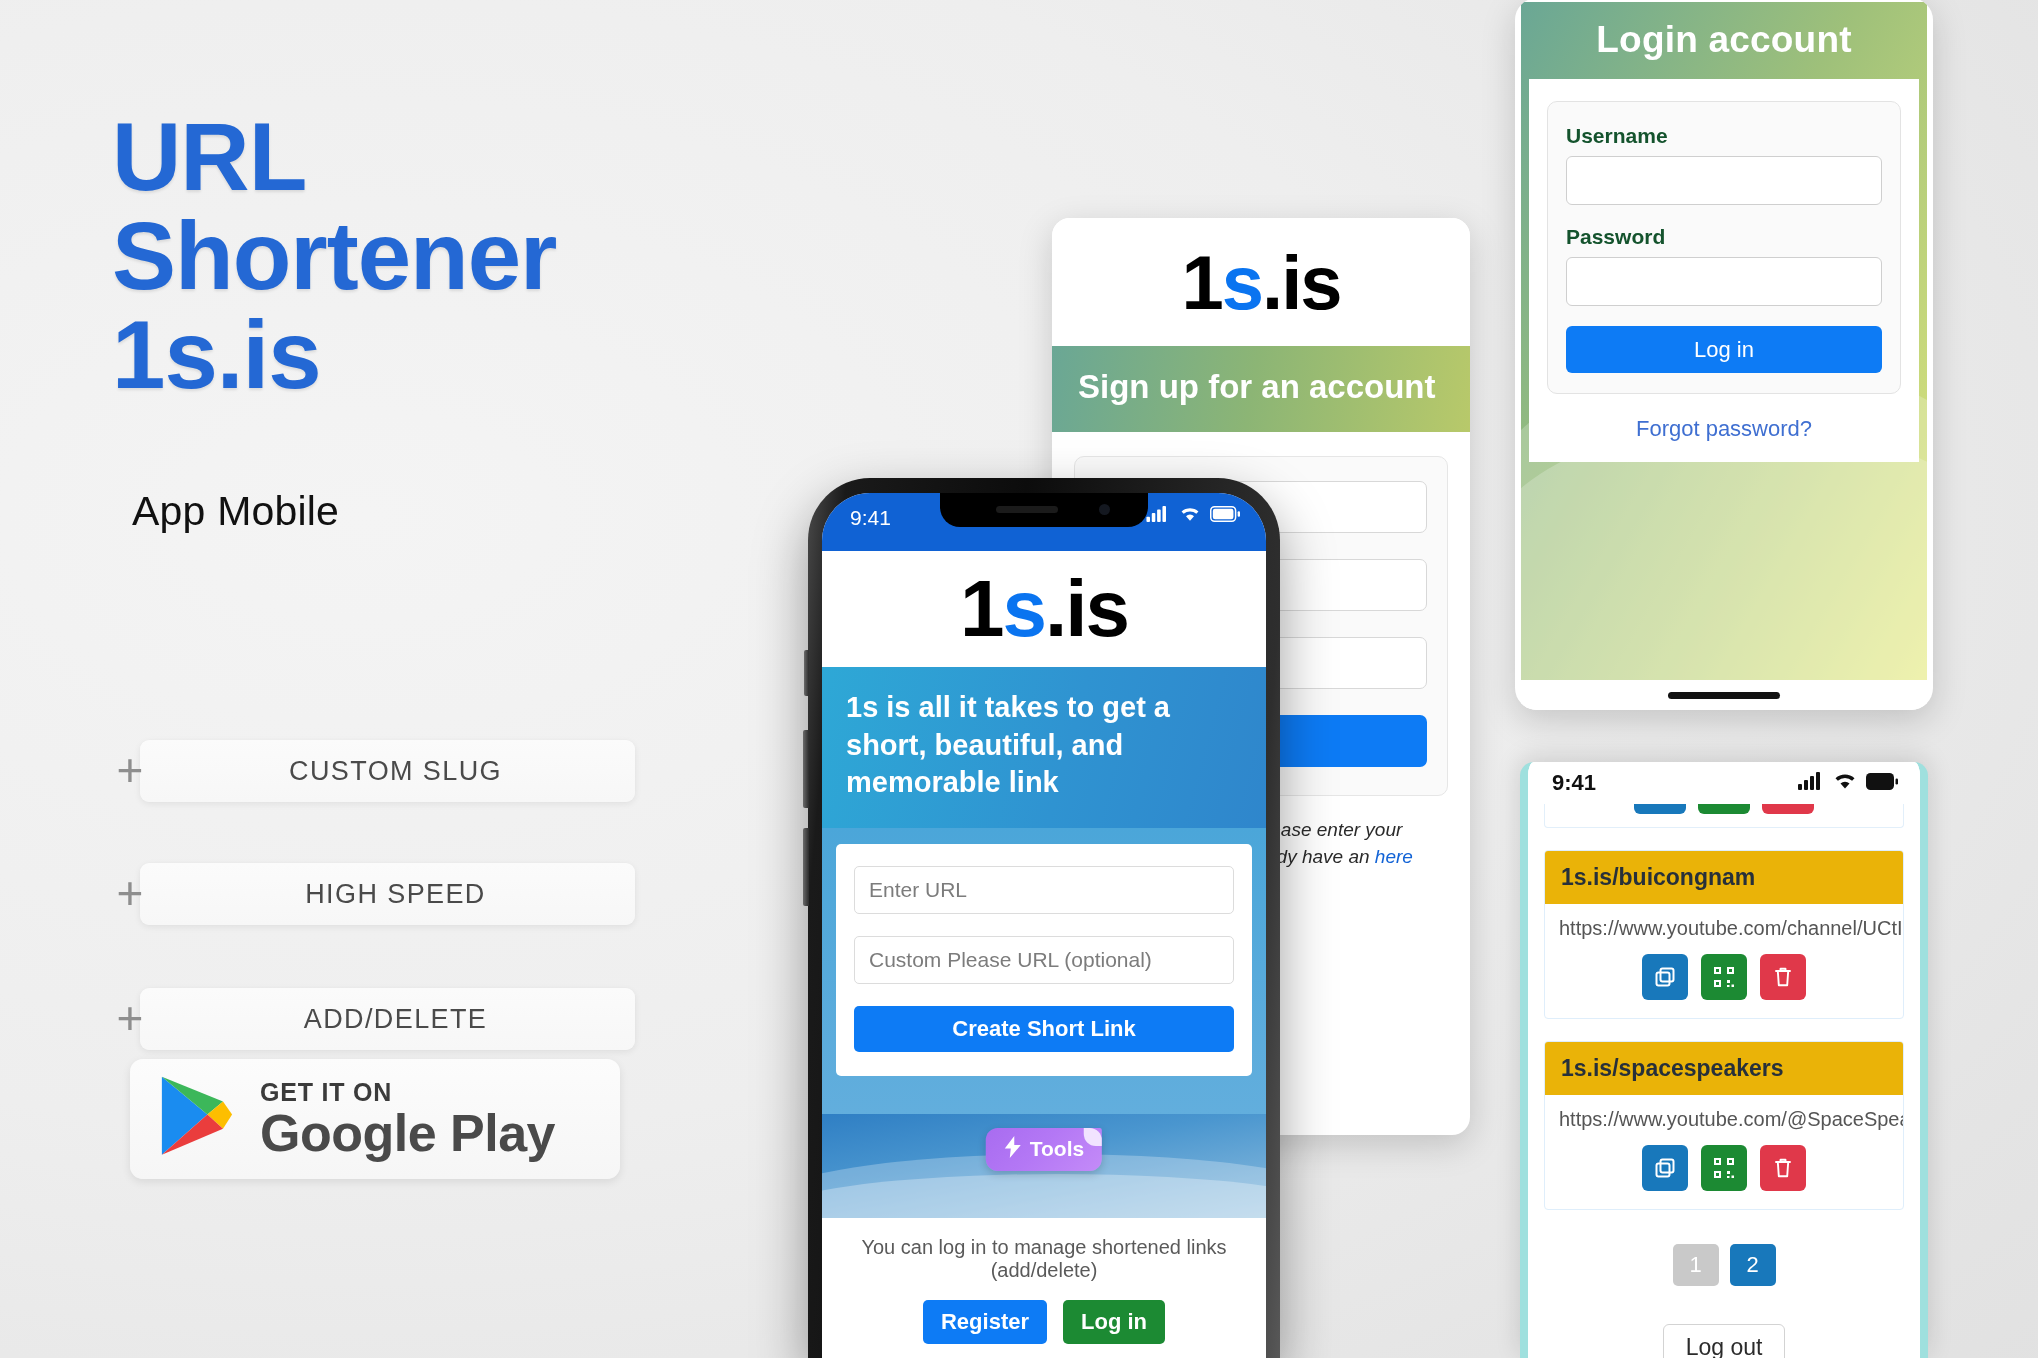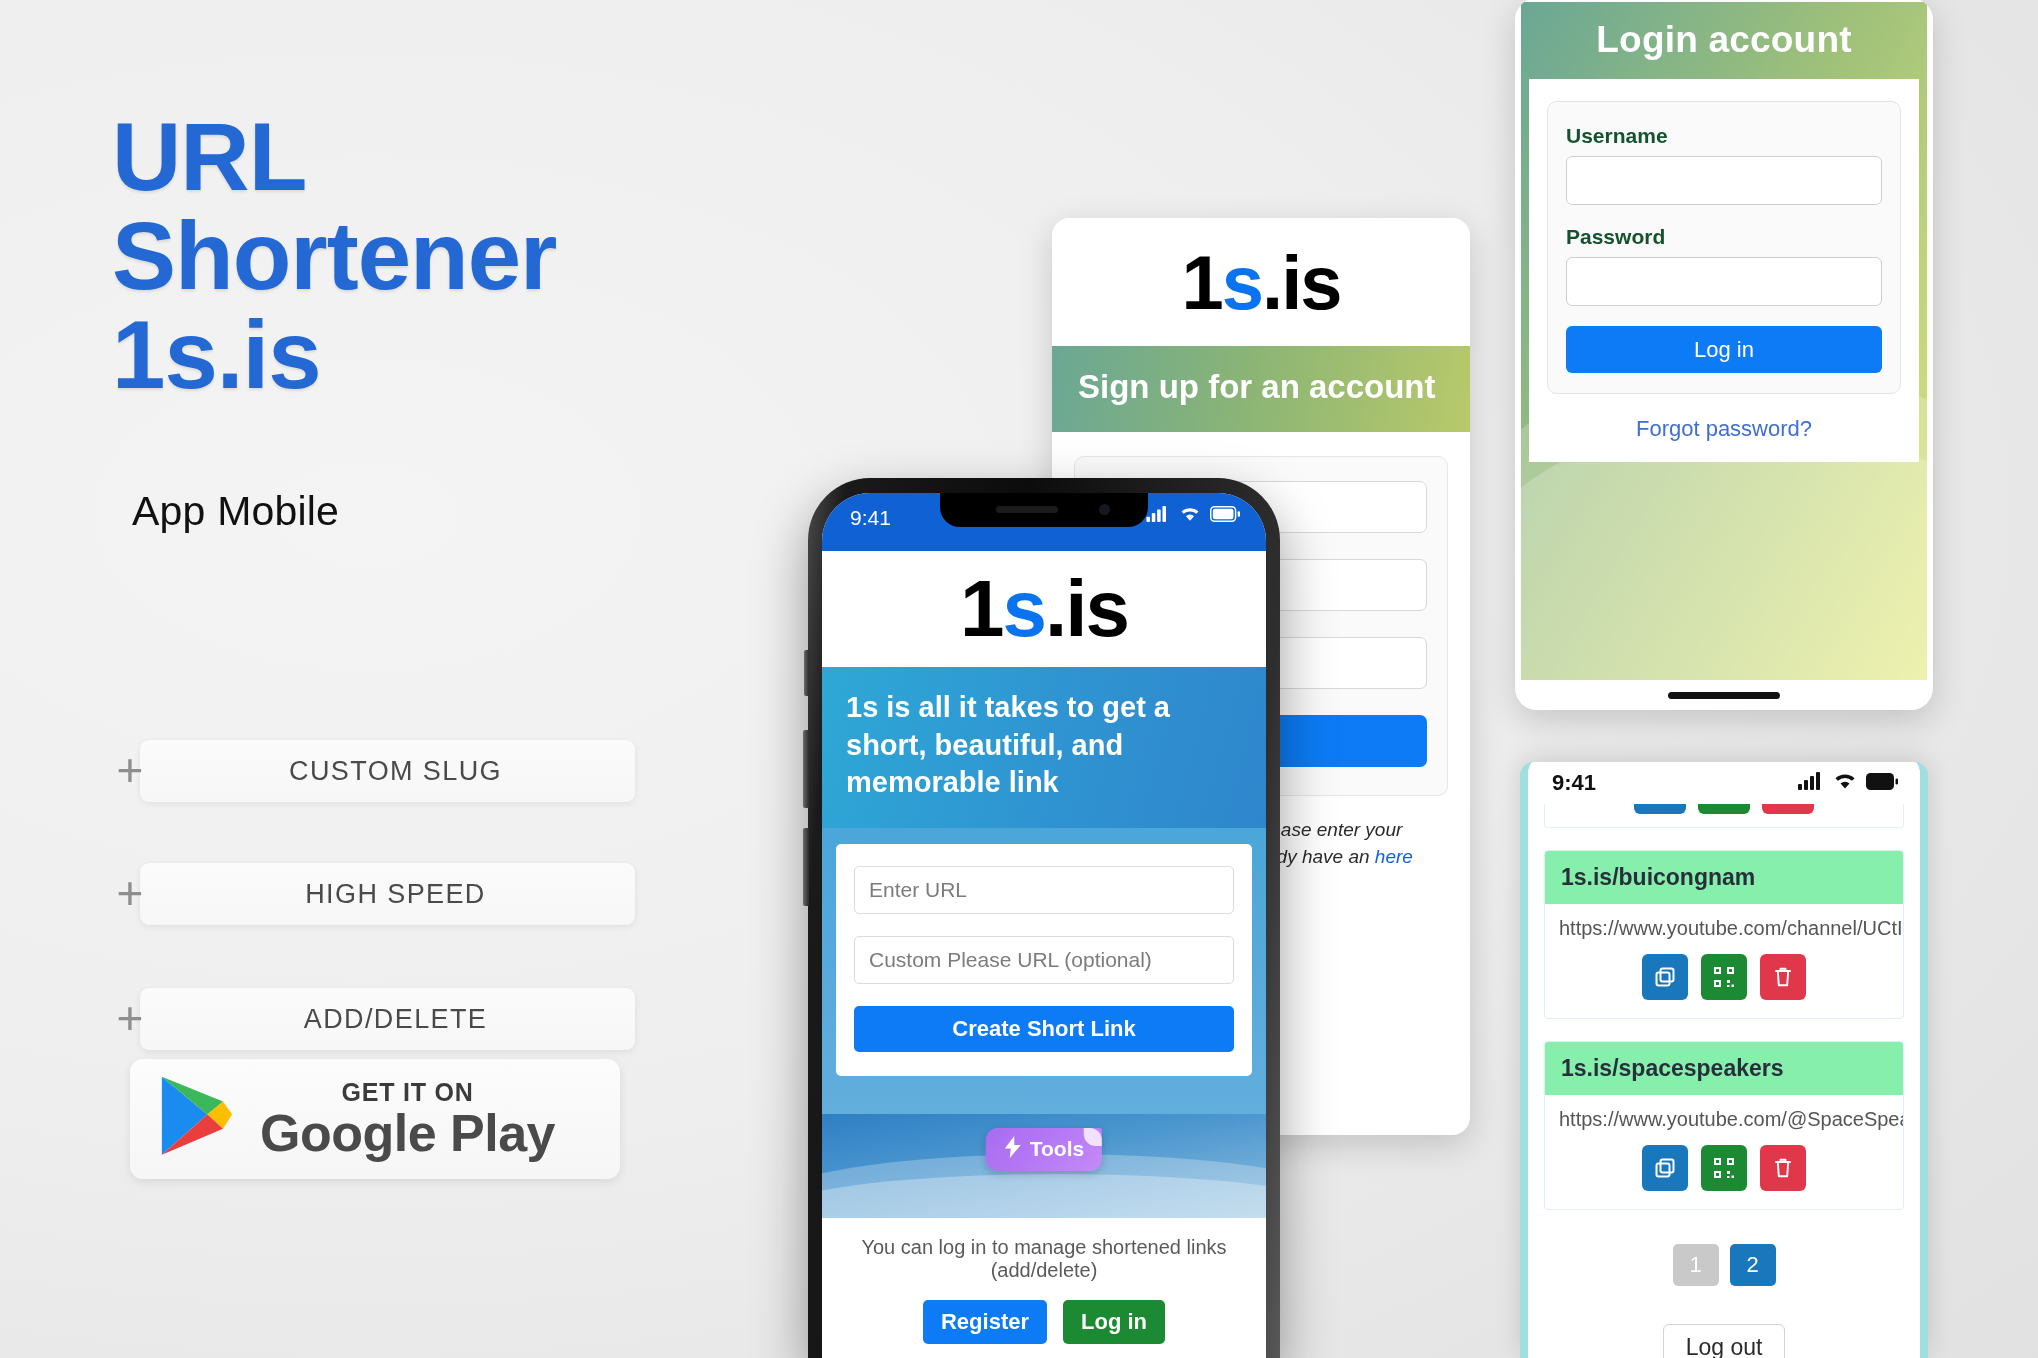--- a/index.html
+++ b/index.html
@@ -46,21 +46,21 @@
   }
 
   #gplay-badge {
     position: absolute; left: 130px; top: 1059px;
     width: 490px; height: 120px;
     background: linear-gradient(180deg,#fcfcfc 0%,#f6f6f6 100%);
     border-radius: 13px;
     box-shadow: 0 3px 10px rgba(0,0,0,.09);
     display: flex; align-items: center; padding-left: 28px; gap: 24px;
   }
-  #gplay-text { display: flex; flex-direction: column; justify-content: center; align-items: center; }
+  #gplay-text { display: flex; flex-direction: column; justify-content: center; }
   #gplay-eyebrow { font-size: 25px; font-weight: 700; color: #3b3b3b; letter-spacing: .8px; }
   #gplay-name { font-size: 52px; font-weight: 700; color: #4a4a4a; letter-spacing: -.5px; line-height: 1.02; }
 
   
   #signup-card {
     position: absolute; left: 1052px; top: 218px; width: 418px; height: 917px;
     background: #fff; border-radius: 18px;
     box-shadow: 0 10px 34px rgba(0,0,0,.17);
     overflow: hidden;
   }
@@ -133,21 +133,21 @@
   #links-time { font-size: 22px; font-weight: 600; color: #111; }
   .sb-icons { display: flex; align-items: center; gap: 9px; }
   #links-body { padding: 0 16px; background: #fff; }
   #links-partial {
     border: 1px solid #e2effa; border-top: none; border-radius: 0 0 4px 4px;
     height: 24px; display: flex; align-items: flex-start; justify-content: center; gap: 12px; overflow: hidden;
   }
   #links-partial span { width: 52px; height: 10px; border-radius: 0 0 6px 6px; display: block; }
 
   .link-item { margin-top: 22px; border: 1px solid #dfeefb; border-radius: 4px; overflow: hidden; }
-  .link-head { background: #86efac; padding: 13px 16px; font-size: 23px; font-weight: 700; color: #27303a; }
+  .link-head { background: #eab308; padding: 13px 16px; font-size: 23px; font-weight: 700; color: #27303a; }
   .link-url { padding: 13px 14px 4px; font-size: 20px; color: #555; white-space: nowrap; overflow: hidden; }
   .link-actions { display: flex; justify-content: center; gap: 13px; padding: 10px 0 18px; }
   .act-btn {
     width: 46px; height: 46px; border-radius: 6px; border: none; cursor: pointer;
     display: flex; align-items: center; justify-content: center;
   }
   .act-copy { background: #1878bb; } .act-qr { background: #1c8a33; } .act-del { background: #e0384a; }
 
   #pagination { display: flex; justify-content: center; gap: 11px; margin-top: 34px; }
   .page-btn {

